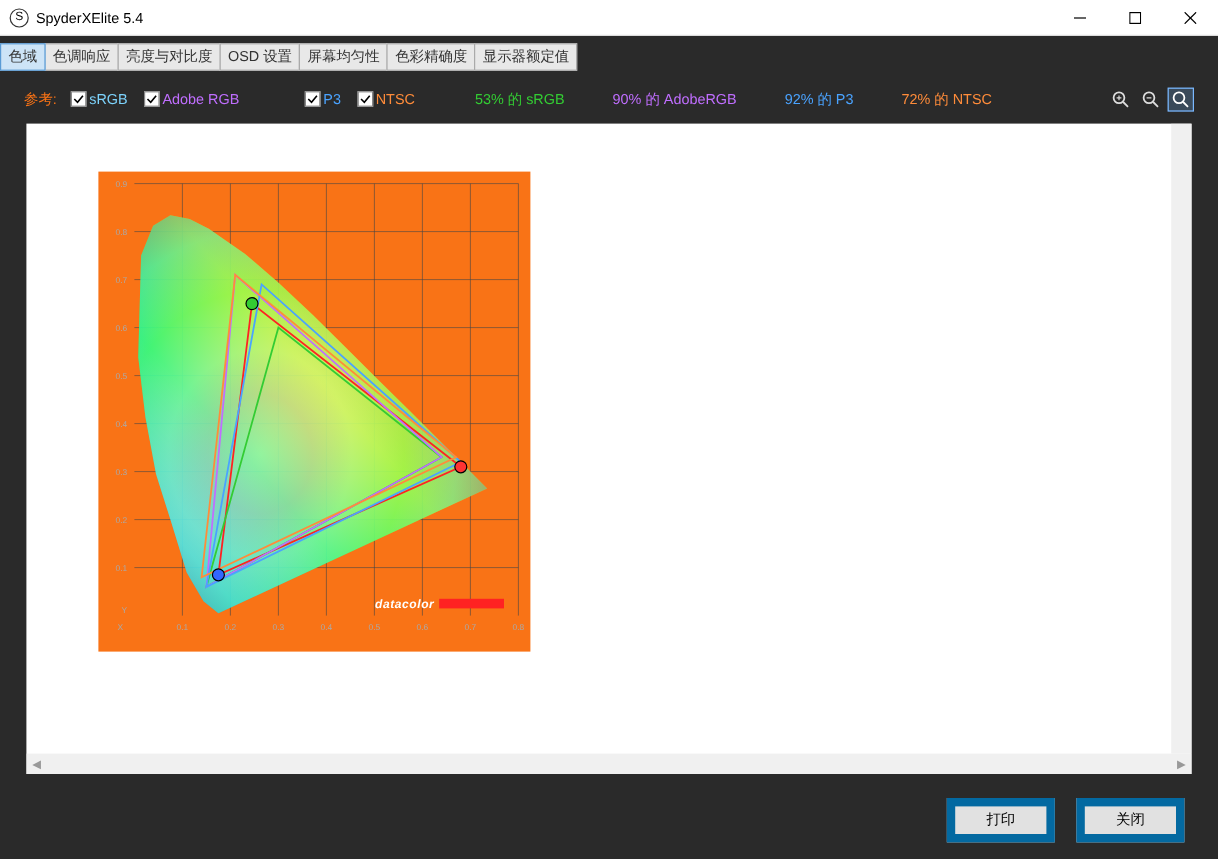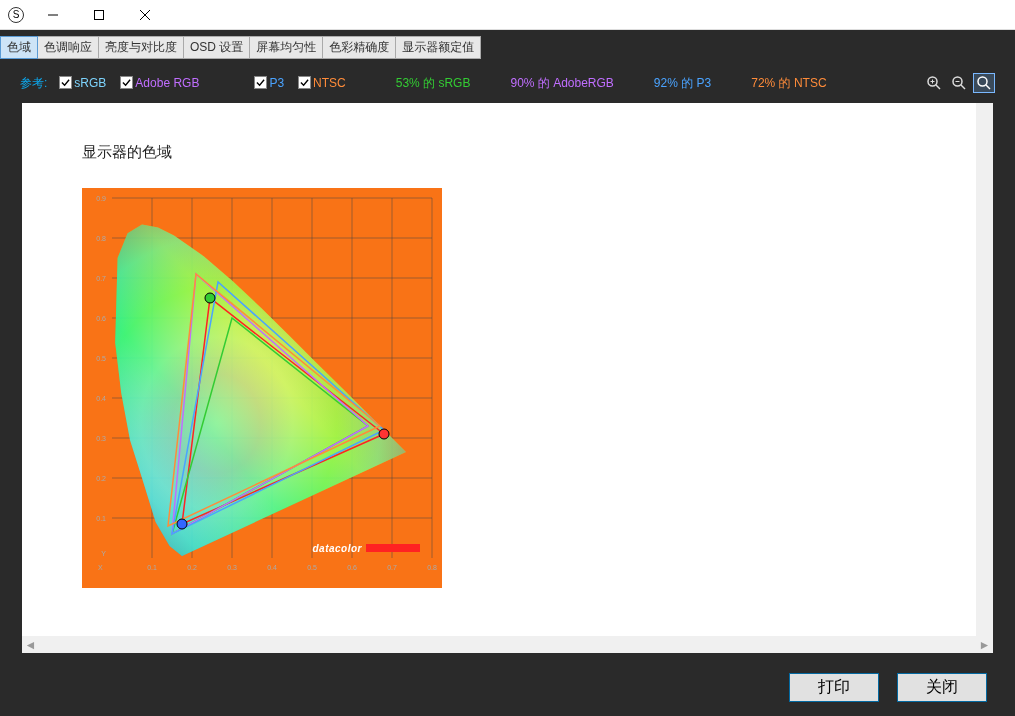--- a/index.html
+++ b/index.html
@@ -9,50 +9,51 @@
 .titlebar .title { flex: 1; font-size: 12px; color: #000; }
 .win-controls { display: flex; }
 .win-btn { width: 46px; height: 30px; display: flex; align-items: center; justify-content: center; cursor: pointer; }
 .win-btn svg { width: 10px; height: 10px; }
 .app-body { background: #2a2a2a; height: 686px; display: flex; flex-direction: column; }
 .tabbar-wrap { display:flex; padding-top:6px; }
 .tabbar { display: flex; background: #2a2a2a; }
 .tab { padding: 2px 6px; background: #e8e8e8; border: 1px solid #aaa; margin-right: -1px; cursor: pointer; font-size: 12px; color:#333; }
 .tab.active { background: #cde4f7; border-color: #5a9bd5; position:relative; z-index:1; }
 .ref-row { display: flex; align-items: center; padding: 14px 20px 10px; gap: 6px; color: #ccc; }
-.ref-label { color: #0ea5e9; margin-right: 6px; }
+.ref-label { color: #f97316; margin-right: 6px; }
 .cb { width: 13px; height: 13px; background: #fff; border:1px solid #888; display:inline-flex; align-items:center; justify-content:center; margin-right:2px; cursor:pointer; }
 .cb svg { width:9px; height:9px; }
 .ref-item { margin-right: 14px; }
 .c-srgb { color: #3c3; }
 .c-argb { color: #c06eff; }
 .c-p3 { color: #4aa3ff; }
 .c-ntsc { color: #ff8c3a; }
 .stats { display:flex; gap: 40px; margin-left: 30px; }
 .zoom-icons { display:flex; gap:3px; margin-left:auto; }
 .zoom-btn { width:22px; height:20px; display:flex; align-items:center; justify-content:center; cursor:pointer; border:1px solid transparent; }
 .zoom-btn.sel { border:1px solid #7ab8ff; background:#3a4a5a; }
 .content-frame { flex:1; background:#fff; margin: 0 22px 10px 22px; position:relative; overflow:hidden; }
 .content-inner { padding: 40px 20px 20px 60px; height: 100%; overflow:auto; }
 .section-title { font-size: 15px; color:#222; margin-bottom: 26px; }
 .chart-holder { width: 360px; height: 400px; background:#f97316; position:relative; }
 .scroll-h { position:absolute; bottom:0; left:0; right:0; height:17px; background:#f0f0f0; display:flex; align-items:center; }
 .scroll-arrow { width:17px; height:17px; display:flex; align-items:center; justify-content:center; color:#999; cursor:pointer; }
 .scroll-track { flex:1; }
 .scroll-v { position:absolute; top:0; right:0; bottom:17px; width:17px; background:#f0f0f0; }
 .button-row { display:flex; justify-content:flex-end; gap: 18px; padding: 10px 28px 14px 0; }
-.action-btn { min-width: 90px; padding: 3px 22px; background: #e1e1e1; border: 1px solid #0369a1; cursor: pointer; font-size:16px; text-align:center; }
+.action-btn { min-width: 90px; padding: 3px 22px; background: #e1e1e1; border: 7px solid #0369a1; cursor: pointer; font-size:12px; text-align:center; }
 .axis-label { fill:#aaa; font-size:7px; }
 .branding { fill:#fff; font-size:10px; font-weight:bold; font-style:italic; letter-spacing:0.5px; }
 </style>
 </head>
 <body>
 
 <div class="titlebar">
   <span class="icon">S</span>
+  <span class="title">SpyderXElite 5.4</span>
   <div class="win-controls">
     <div class="win-btn">
         <svg viewBox="0 0 10 10">
           <line x1="0" y1="5" x2="10" y2="5" stroke="#000"></line>
         </svg>
       </div>
     <div class="win-btn">
         <svg viewBox="0 0 10 10">
           <rect x="0.5" y="0.5" width="9" height="9" fill="none" stroke="#000"></rect>
         </svg>
@@ -136,21 +137,20 @@
           <svg width="16" height="16" viewBox="0 0 16 16">
             <circle cx="6.5" cy="6.5" r="4.5" fill="none" stroke="#fff" stroke-width="1.5"></circle>
             <line x1="10" y1="10" x2="14" y2="14" stroke="#fff" stroke-width="1.5"></line>
           </svg>
         </div>
     </div>
   </div>
 
   <div class="content-frame">
     <div class="content-inner">
-      <div class="section-title">显示器的色域</div>
       <div class="chart-holder">
         <svg id="chart-svg" width="360" height="400" viewBox="0 0 360 400">
             <line x1="70" y1="10" x2="70" y2="370" stroke="#444" stroke-width="0.5"></line>
             <text x="70" y="382" text-anchor="middle" class="axis-label">0.1</text>
             <line x1="110" y1="10" x2="110" y2="370" stroke="#444" stroke-width="0.5"></line>
             <text x="110" y="382" text-anchor="middle" class="axis-label">0.2</text>
             <line x1="150" y1="10" x2="150" y2="370" stroke="#444" stroke-width="0.5"></line>
             <text x="150" y="382" text-anchor="middle" class="axis-label">0.3</text>
             <line x1="190" y1="10" x2="190" y2="370" stroke="#444" stroke-width="0.5"></line>
             <text x="190" y="382" text-anchor="middle" class="axis-label">0.4</text>

